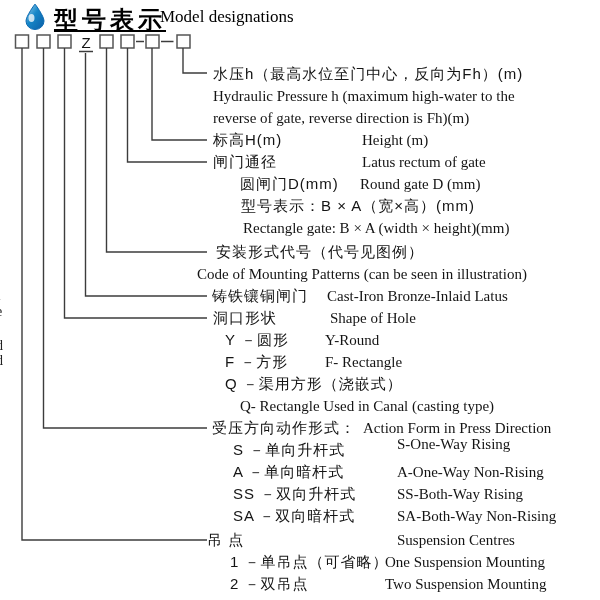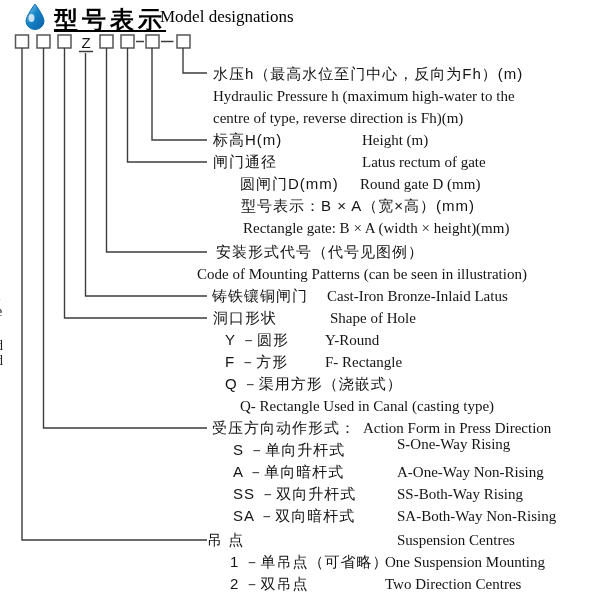--- a/index.html
+++ b/index.html
@@ -70,21 +70,21 @@
   </g>
 </svg>
 
 <span class="frag" style="top:291px">-</span>
 <span class="frag" style="top:304px">e</span>
 <span class="frag" style="top:338px">d</span>
 <span class="frag" style="top:353px">d</span>
 
 <span class="t cn" style="top:64px;left:213px">水压h（最高水位至门中心，反向为Fh）(m)</span>
 <span class="t en" style="top:86px;left:213px">Hydraulic Pressure h (maximum high-water to the</span>
-<span class="t en" style="top:108px;left:213px">centre of type, reverse direction is Fh)(m)</span>
+<span class="t en" style="top:108px;left:213px">reverse of gate, reverse direction is Fh)(m)</span>
 
 <span class="t cn" style="top:130px;left:213px">标高H(m)</span>
 <span class="t en" style="top:130px;left:362px">Height (m)</span>
 
 <span class="t cn" style="top:152px;left:213px">闸门通径</span>
 <span class="t en" style="top:152px;left:362px">Latus rectum of gate</span>
 
 <span class="t cn" style="top:174px;left:240px">圆闸门D(mm)</span>
 <span class="t en" style="top:174px;left:360px">Round gate D (mm)</span>
 
@@ -124,13 +124,13 @@
 <span class="t cn" style="top:506px;left:233px">SA －双向暗杆式</span>
 <span class="t en" style="top:506px;left:397px">SA-Both-Way Non-Rising</span>
 
 <span class="t cn" style="top:530px;left:207px">吊 点</span>
 <span class="t en" style="top:530px;left:397px">Suspension Centres</span>
 
 <span class="t cn" style="top:552px;left:230px">1 －单吊点（可省略）</span>
 <span class="t en" style="top:552px;left:385px">One Suspension Mounting</span>
 
 <span class="t cn" style="top:574px;left:230px">2 －双吊点</span>
-<span class="t en" style="top:574px;left:385px">Two Direction Centres</span>
+<span class="t en" style="top:574px;left:385px">Two Suspension Mounting</span>
 
 </body></html>

